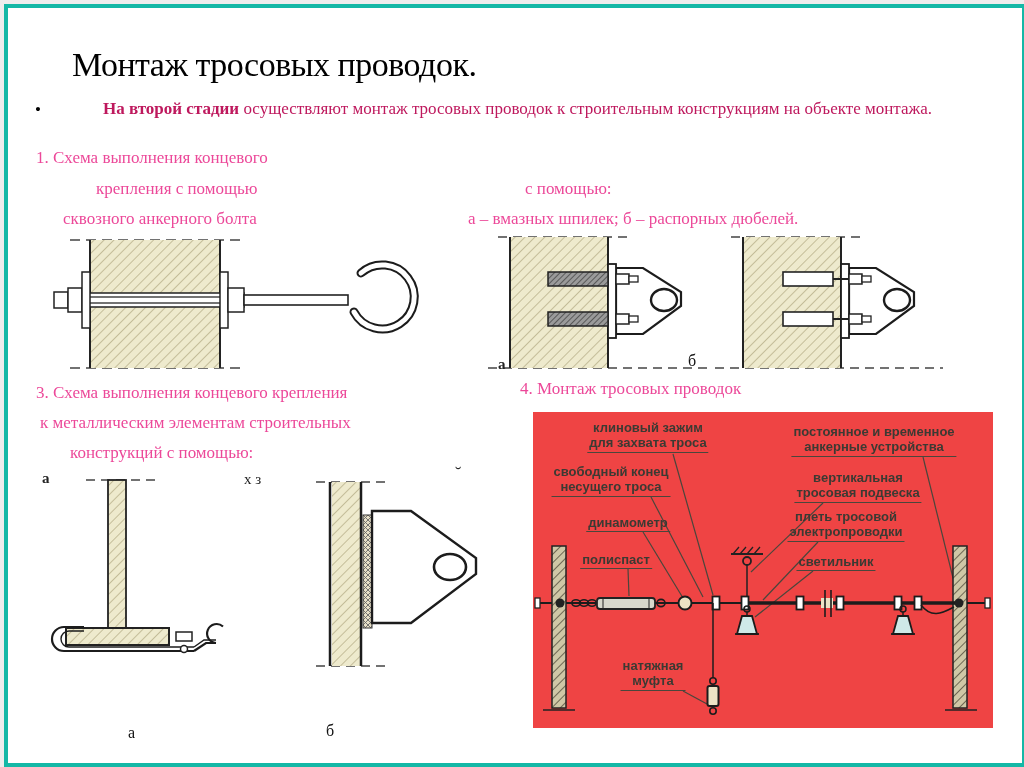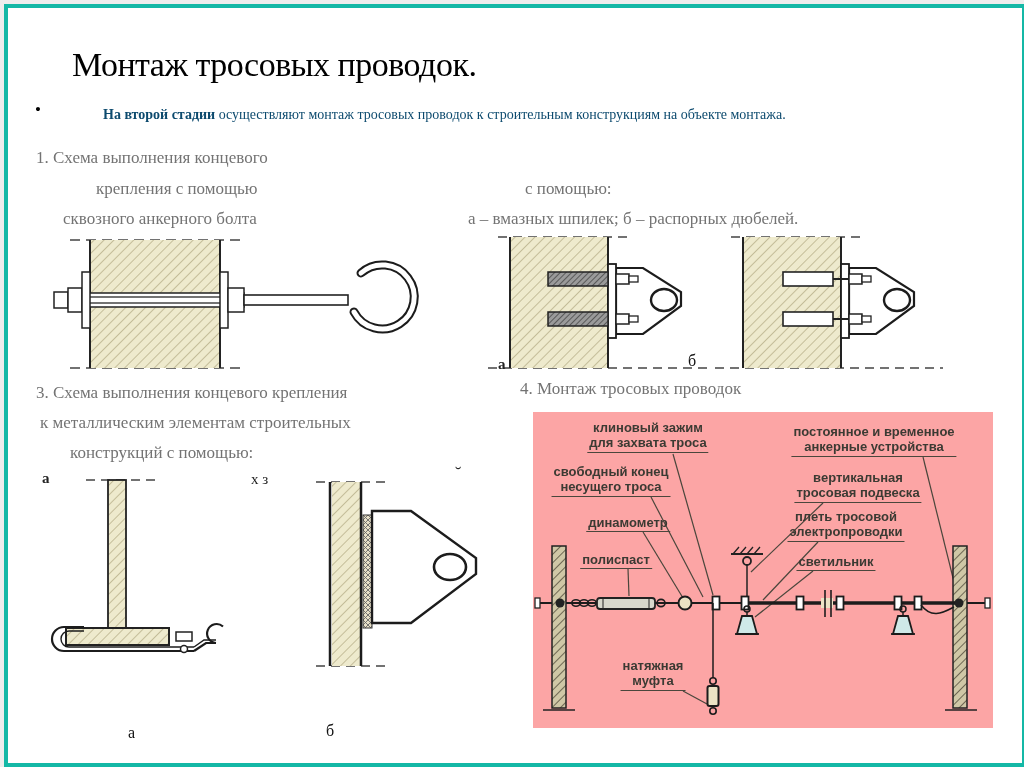--- a/index.html
+++ b/index.html
@@ -1,24 +1,24 @@
 <!DOCTYPE html>
 <html><head>
 <meta charset="utf-8">
 <style>
   html,body{margin:0;padding:0;}
   body{width:1024px;height:767px;background:#ededed;font-family:"Liberation Serif", serif;}
   .slide{position:absolute;left:4px;top:4px;width:1014px;height:755px;background:#ffffff;border:4px solid #14b8a6;overflow:hidden;text-decoration:underline;}
   .abs{position:absolute;}
   .title{font-size:34px;color:#000;letter-spacing:-0.5px;white-space:nowrap;}
-  .body-text{font-size:14px;color:#0c4a6e;line-height:1.16;margin-top:8px;}
-  .sec{font-size:17px;color:#737373;line-height:1.0;white-space:nowrap;}
+  .body-text{font-size:17px;color:#be185d;line-height:1.16;}
+  .sec{font-size:17px;color:#ec4899;line-height:1.0;white-space:nowrap;}
   .frag{font-size:15px;color:#222;white-space:nowrap;}
   .sub-label{font-size:16px;color:#111;}
-  .panel{background:#fca5a5;}
+  .panel{background:#ef4444;}
   .plabel{position:absolute;transform:translateX(-50%);text-align:center;
           font-family:"Liberation Sans", sans-serif;font-size:13px;font-weight:700;
           color:#3b3a33;line-height:1.18;white-space:nowrap;
           border-bottom:1px solid #4a463c;padding:0 2px 1px 2px;}
   svg{display:block;}
 </style>
 </head>
 <body>
 
 <div class="slide">
@@ -115,21 +115,21 @@
   </svg>
 
   <div class="abs frag" style="left:490px;top:348px;font-weight:bold;">а</div>
   <div class="abs sub-label" style="left:680px;top:344px;">б</div>
 
   <div class="abs sec" style="left:28px;top:376px;">3. Схема выполнения концевого крепления</div>
   <div class="abs sec" style="left:32px;top:406px;">к металлическим элементам строительных</div>
   <div class="abs sec" style="left:28px;top:436px;margin-left:34px;">конструкций с помощью:</div>
 
   <div class="abs frag" style="left:34px;top:462px;font-weight:bold;">а</div>
-  <div class="abs frag" style="left:243px;top:463px;">х з</div>
+  <div class="abs frag" style="left:236px;top:463px;">х з</div>
   <div class="abs frag" style="left:447px;top:455px;font-size:19px;">˘</div>
 
   <svg class="abs" style="left:40px;top:468px;" width="210" height="192" viewBox="0 0 210 192">
     <defs>
       <pattern id="h4" width="7" height="7" patternUnits="userSpaceOnUse" patternTransform="rotate(45)">
         <rect width="7" height="7" fill="#eeeacd"></rect>
           <line x1="0" y1="0" x2="0" y2="7" stroke="#b9b28c" stroke-width="1.6"></line>
       </pattern>
     </defs>
     <line x1="38" y1="4" x2="108" y2="4" stroke="#444" stroke-width="1.5" stroke-dasharray="9 6"></line>

